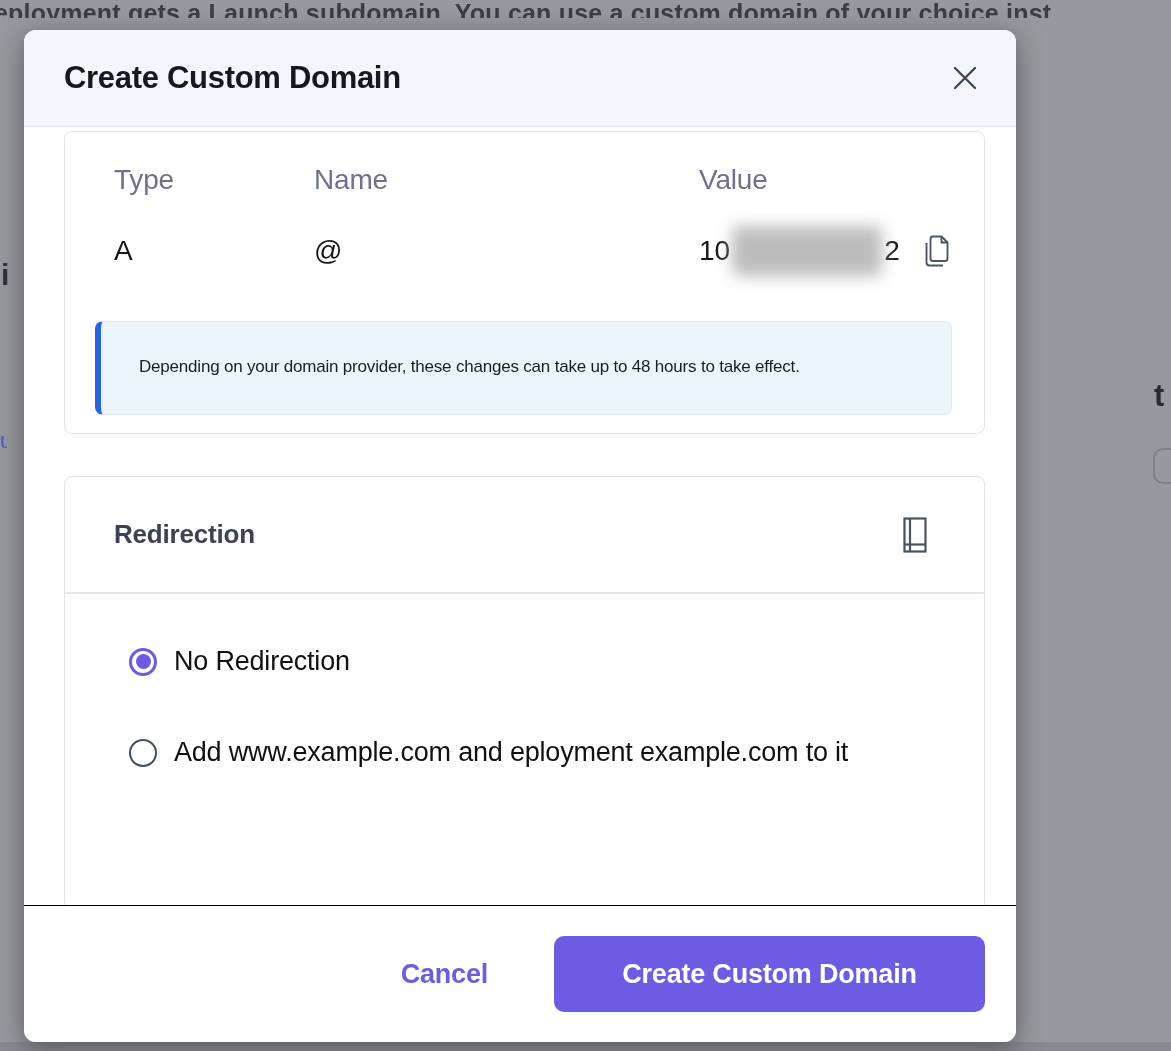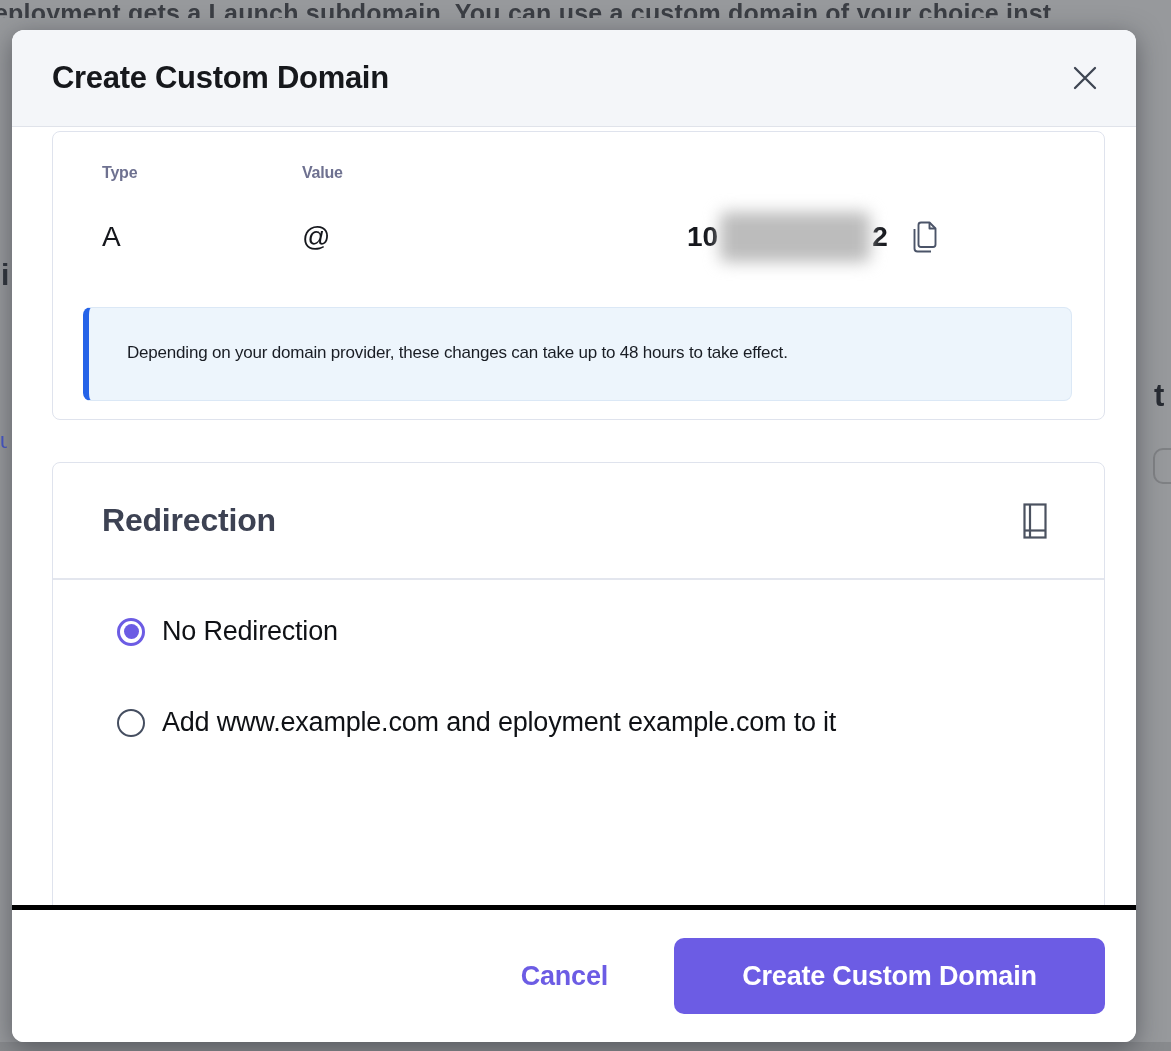--- a/index.html
+++ b/index.html
@@ -40,21 +40,21 @@
   }
   .bd-frag-right-corner{
     position:absolute;left:1153px;top:448px;width:34px;height:36px;
     border:2px solid #7f8184;border-radius:10px;
   }
   .bd-bottomstrip{
     position:absolute;left:0;bottom:0;width:1171px;height:9px;background:#888a8d;
   }
   
   .modal{
-    position:absolute;left:12px;top:30px;width:1124px;height:1012px;
+    position:absolute;left:24px;top:30px;width:992px;height:1012px;
     background:#fff;border-radius:12px;overflow:hidden;
     box-shadow:0 6px 26px rgba(35,38,45,.5);
     display:flex;flex-direction:column;
   }
   .modal-header{
     height:97px;flex:0 0 97px;background:#f4f6f9;border-bottom:1px solid #e0e3ea;
     display:flex;align-items:center;justify-content:space-between;
     padding:0 31px 0 40px;
   }
   .modal-title{font-size:31px;font-weight:700;color:#16181c;letter-spacing:-.3px;}
@@ -68,24 +68,24 @@
   }
   .card{
     border:1px solid #dfe3ed;border-radius:8px;background:#fff;
   }
   
   .card-dns{padding:32px 0 18px;}
   .dns-grid{
     display:grid;grid-template-columns:200px 385px 1fr;
     padding:0 30px 0 49px;align-items:center;
   }
-  .dns-head{font-size:16px;font-weight:700;color:#6e7190;letter-spacing:-.2px;}
+  .dns-head{font-size:28px;font-weight:400;color:#6e7190;letter-spacing:-.2px;}
   .dns-values{margin-top:30px;}
   .dns-cell{font-size:28px;color:#15171c;}
-  .dns-value-cell{display:flex;align-items:center;font-weight:bold;}
+  .dns-value-cell{display:flex;align-items:center;}
   .redacted{
     display:inline-block;width:150px;height:50px;margin:0 2px;
     background:#bcbcbc;border-radius:6px;filter:blur(8px);
     vertical-align:middle;
   }
   .copy-btn{
     background:none;border:none;cursor:pointer;margin-left:20px;
     display:flex;align-items:center;
   }
   .notice{
@@ -96,43 +96,43 @@
     border-radius:8px;
     padding:24px 40px 26px 38px;
     font-size:17px;line-height:42px;color:#191d24;letter-spacing:-.2px;
   }
   
   .card-redirect{margin-top:42px;height:560px;}
   .redirect-header{
     height:117px;display:flex;align-items:center;justify-content:space-between;
     padding:0 55px 0 49px;border-bottom:2px solid #e3e6ee;
   }
-  .redirect-title{font-size:32px;font-weight:700;color:#3d4253;letter-spacing:-.2px;}
+  .redirect-title{font-size:26px;font-weight:700;color:#3d4253;letter-spacing:-.2px;}
   .docs-btn{background:none;border:none;cursor:pointer;display:flex;align-items:center;}
-  .options{padding:36px 0 0 64px;}
+  .options{padding:52px 0 0 64px;}
   .option{
     display:flex;align-items:center;gap:17px;margin-bottom:60px;cursor:pointer;
   }
   .radio{
     width:28px;height:28px;border-radius:50%;flex:0 0 28px;background:#fff;
   }
   .radio.selected{
     border:3.5px solid var(--accent-purple,#6c5ce4);
     display:flex;align-items:center;justify-content:center;
   }
   .radio.selected::after{
     content:"";width:15px;height:15px;border-radius:50%;
     background:var(--accent-purple,#6c5ce4);
   }
   .radio.unselected{border:2.5px solid #454e60;}
   .option-label{font-size:27px;color:#0f1115;letter-spacing:-.2px;}
   .seg-bold{font-weight:400;}
   
   .modal-footer{
-    flex:1;border-top:5px solid #000000;background:#fff;
+    flex:1;border-top:1px solid #000000;background:#fff;
     display:flex;align-items:center;justify-content:flex-end;
     padding-right:31px;gap:66px;
   }
   .cancel-btn{
     background:none;border:none;cursor:pointer;
     font-family:inherit;font-size:27px;font-weight:700;
     color:var(--accent-purple,#6c5ce4);letter-spacing:-.2px;
   }
   .submit-btn{
     width:431px;height:76px;border:none;border-radius:10px;cursor:pointer;
@@ -166,20 +166,21 @@
         </svg>
       </span>
     </button>
   </div>
 
   <div class="modal-body">
 
     <div class="card card-dns">
       <div class="dns-grid">
         <div class="dns-head">Type</div>
+        <div class="dns-head">Name</div>
         <div class="dns-head">Value</div>
       </div>
       <div class="dns-grid dns-values">
         <div class="dns-cell">A</div>
         <div class="dns-cell">@</div>
         <div class="dns-cell dns-value-cell">
           <span>10</span>
             <span class="redacted"></span>
             <span>2</span>
           <button class="copy-btn">

